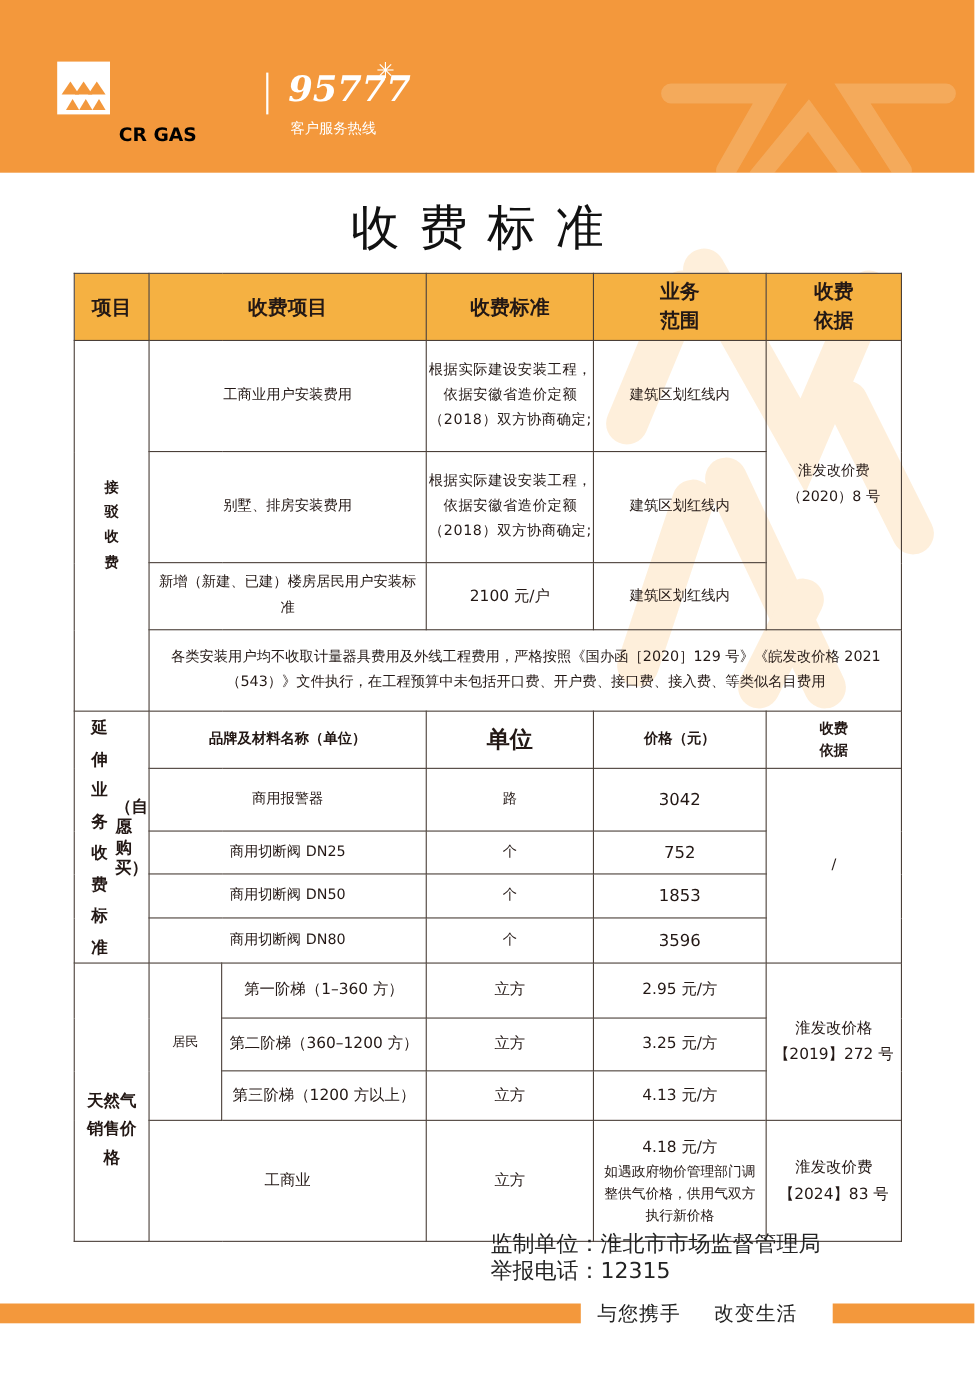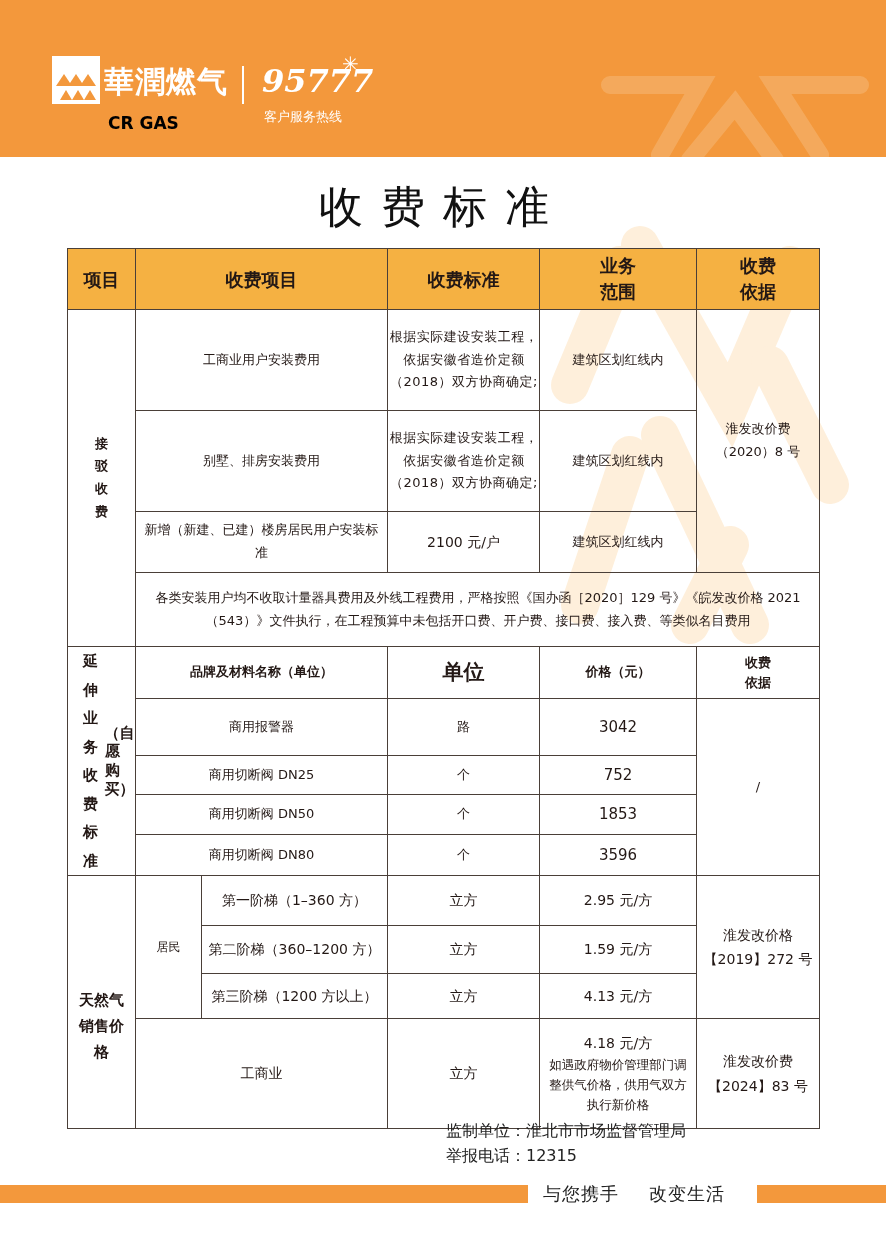--- a/index.html
+++ b/index.html
@@ -20,21 +20,21 @@
   table.fee { position: absolute; left: 67px; top: 248px; width: 752px; border-collapse: collapse; table-layout: fixed; }
   table.fee td, table.fee th { border: 1.5px solid #4a3f38; text-align: center; vertical-align: middle; font-size: 13px; line-height: 1.75; }
   table.fee th { background: #f5b142; font-size: 18px; font-weight: bold; line-height: 1.5; }
   td.just { text-align: left; padding: 0 0 0 1px; font-size: 13.5px; letter-spacing: 0.5px; }
   td.vert { font-weight: bold; font-size: 15px; line-height: 1.9; }
   td.note { text-align: left; font-size: 13.5px; line-height: 2.0; padding: 8px 0 8px 1px; }
   th.sub, td.subh { background: #fff; font-size: 15.5px; font-weight: bold; }
   .vertwrap { display: flex; justify-content: center; align-items: center; gap: 6px; }
   .vcol { display: flex; flex-direction: column; align-items: flex-start; font-weight: bold; font-size: 15px; line-height: 1.9; }
   .vcol2 { display: flex; flex-direction: column; align-items: center; font-weight: bold; font-size: 15px; line-height: 1.25; }
-  .footer-info { position: absolute; left: 446px; top: 1118px; font-size: 16px; line-height: 25px; color: #222; }
+  .footer-info { position: absolute; left: 446px; top: 1118px; font-size: 20px; line-height: 25px; color: #222; }
   .slogan-bar-l { position: absolute; left: 0; top: 1185px; width: 528px; height: 18px; background: #f3983c; }
   .slogan-bar-r { position: absolute; left: 757px; top: 1185px; width: 129px; height: 18px; background: #f3983c; }
   .slogan { position: absolute; left: 543px; top: 1182px; font-size: 18px; color: #222; letter-spacing: 1px; }
   .slogan span + span { margin-left: 30px; }
 </style>
 </head>
 <body>
 
 <div class="banner">
   <svg class="deco" style="left:540px;top:20px;" width="340" height="140" viewBox="0 0 340 140">
@@ -49,21 +49,20 @@
         <g fill="#f3983c">
       <polygon points="4,30 12,18 20,30"></polygon>
           <polygon points="16,30 24,18 32,30"></polygon>
           <polygon points="28,30 36,18 44,30"></polygon>
       <polygon points="8,44 14,34 20,44"></polygon>
           <polygon points="20,44 26,34 32,44"></polygon>
           <polygon points="32,44 38,34 44,44"></polygon>
     </g>
       </svg>
   </div>
-  <div class="brand-cn">華潤燃气</div>
   <div class="brand-en">CR GAS</div>
   <div class="brand-sep"></div>
   <div class="hotline">95777</div>
   <div class="sparkle">✳</div>
   <div class="hotline-sub">客户服务热线</div>
 </div>
 
 <svg class="wm" viewBox="0 0 340 460">
   <g stroke="#fddcb0" stroke-width="38" stroke-linecap="round" fill="none">
     <path d="M80 60 L30 180"></path>
@@ -164,21 +163,21 @@
     <td style="font-size:14px;">立方</td>
     <td style="font-size:14px;">2.95 元/方</td>
     <td rowspan="3" style="font-size:14px;">
       <div>淮发改价格</div>
       <div>【2019】272 号</div>
     </td>
   </tr>
   <tr style="height:48px">
     <td style="font-size:14px;white-space:nowrap;">第二阶梯（360–1200 方）</td>
     <td style="font-size:14px;">立方</td>
-    <td style="font-size:14px;">1.59 元/方</td>
+    <td style="font-size:14px;">3.25 元/方</td>
   </tr>
   <tr style="height:45px">
     <td style="font-size:14px;white-space:nowrap;">第三阶梯（1200 方以上）</td>
     <td style="font-size:14px;">立方</td>
     <td style="font-size:14px;">4.13 元/方</td>
   </tr>
   <tr style="height:110px">
     <td colspan="2" style="font-size:14px;text-align:center;">工商业</td>
     <td style="font-size:14px;">立方</td>
     <td style="line-height:1.6;">

